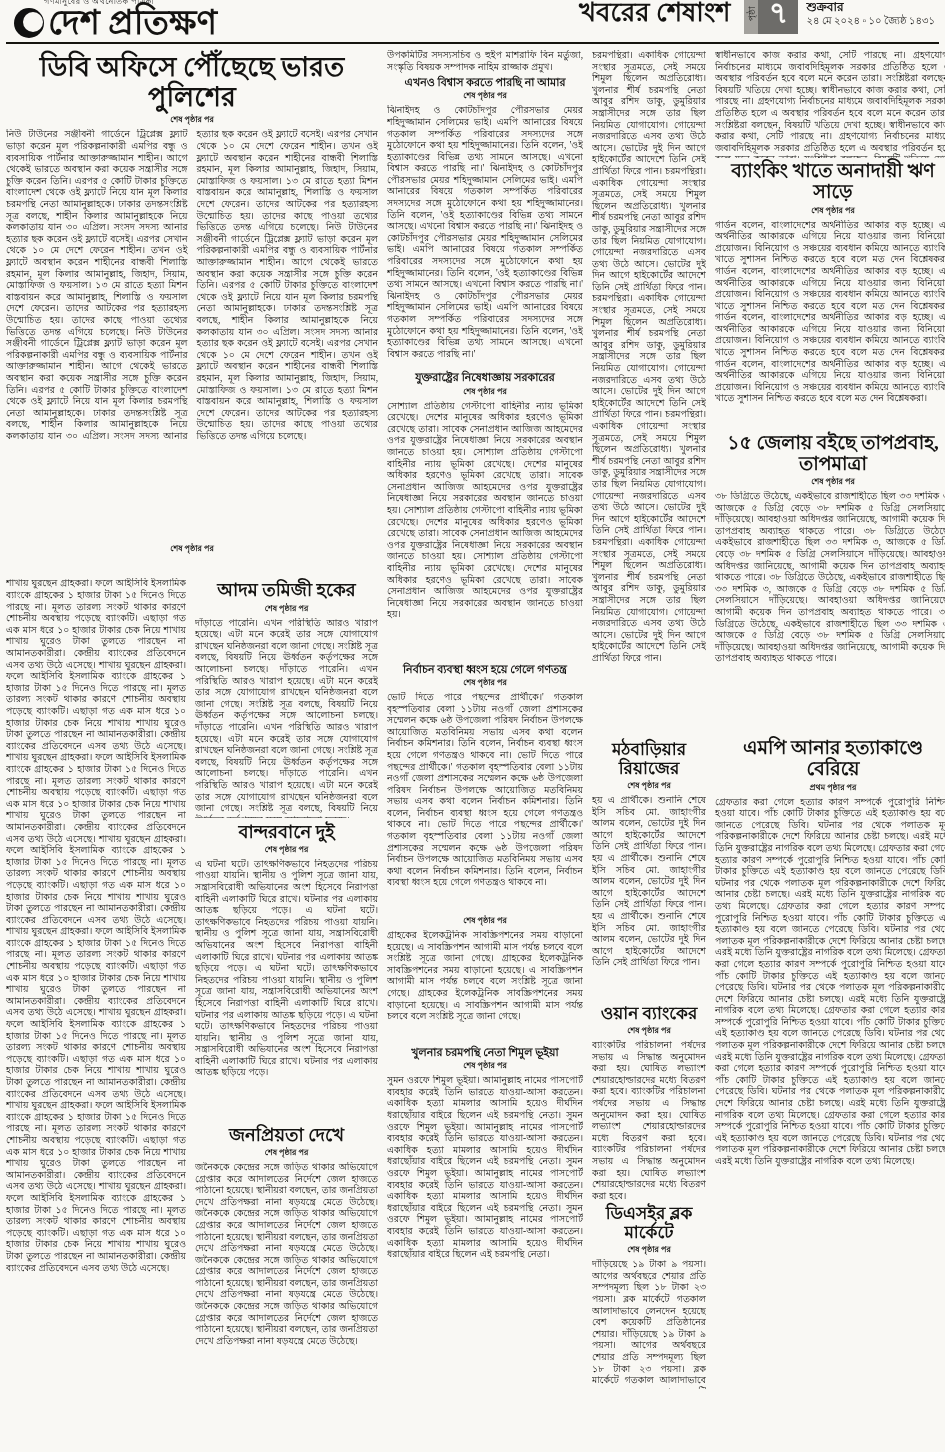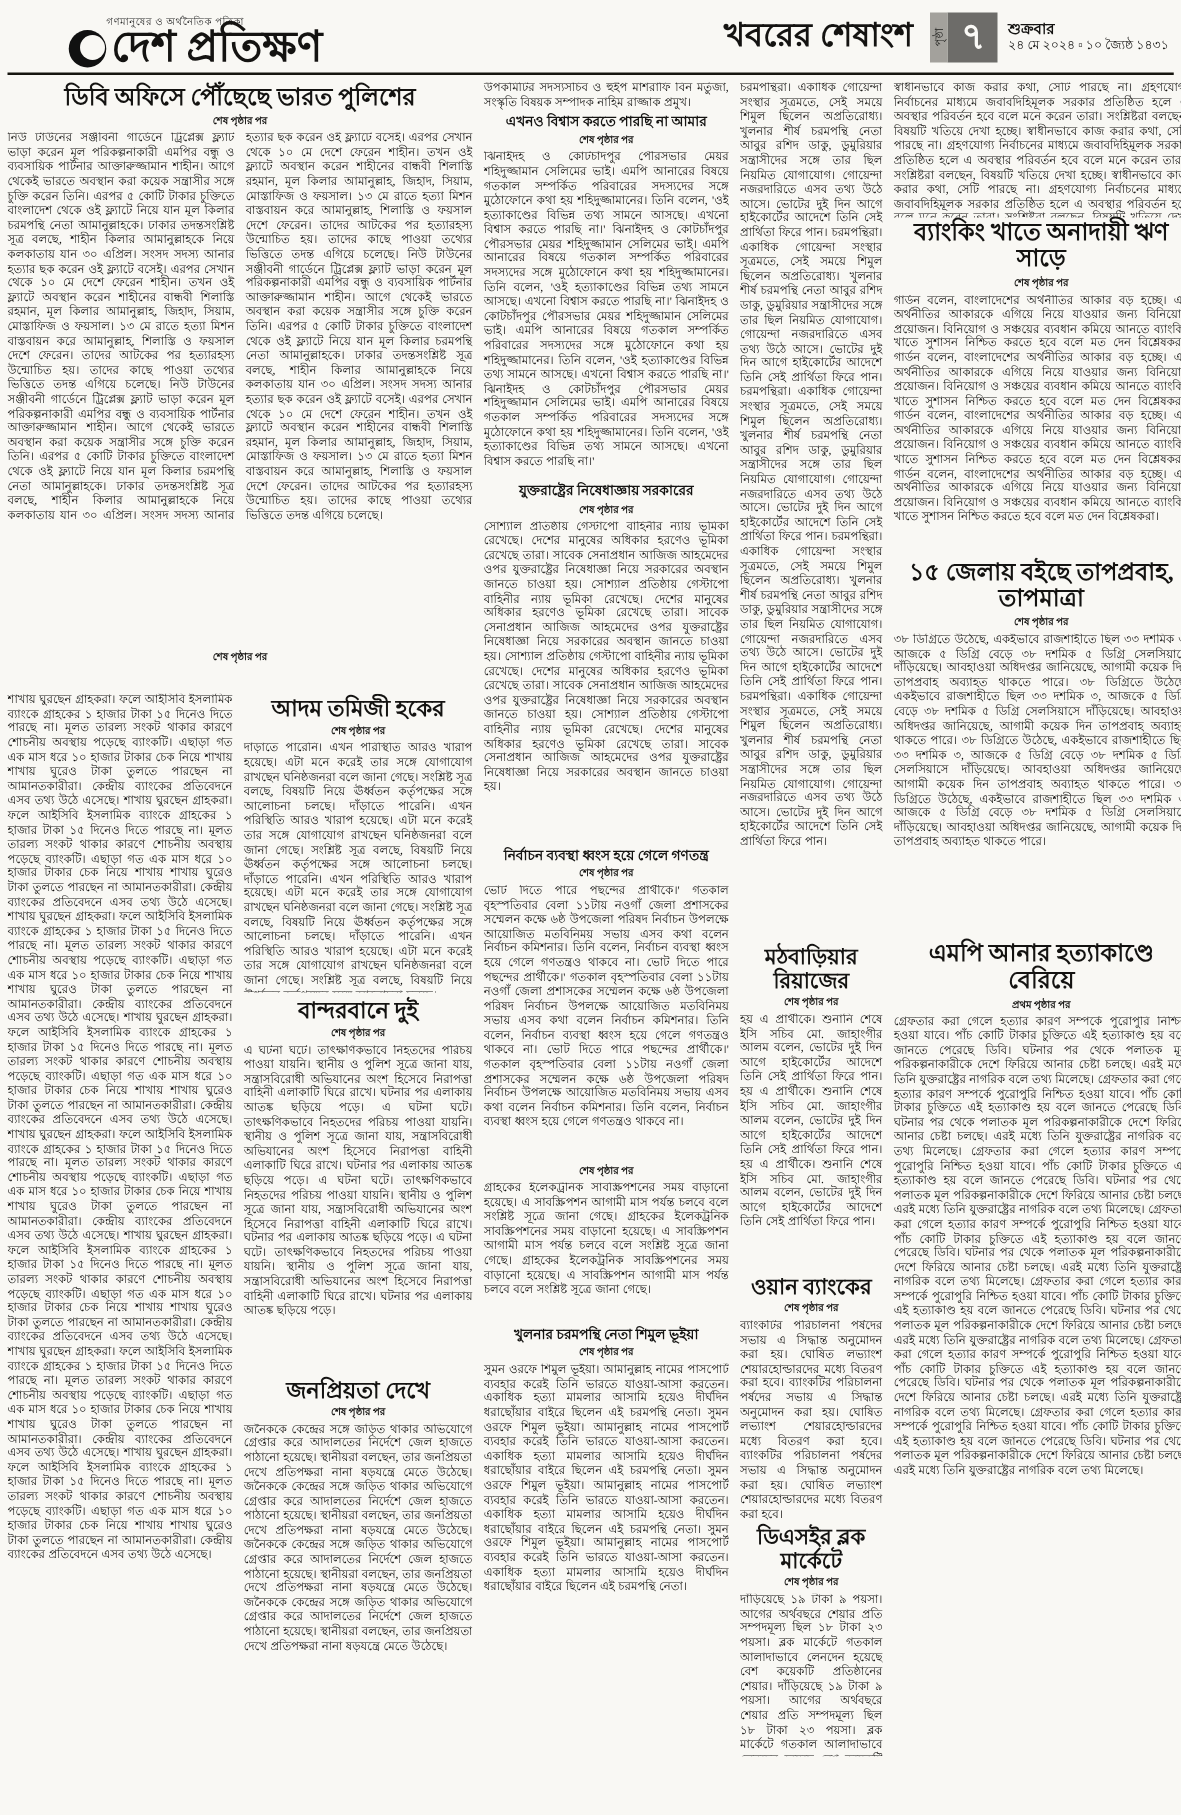--- a/index.html
+++ b/index.html
@@ -3,21 +3,21 @@
 <meta charset="utf-8">
 <style>
   html,body{margin:0;padding:0;background:#e8e6e0;}
   .page{
     position:relative;width:945px;height:1452px;margin:0 auto;
     background:#f9f8f4;color:#141311;overflow:hidden;
     font-family:"Liberation Serif","DejaVu Serif",serif;
   }
   
   header{display:flex;justify-content:space-between;align-items:flex-end;
-    padding:10px 10px 4px 14px;height:58px;box-sizing:border-box;margin-left:41px;}
+    padding:10px 10px 4px 14px;height:42px;box-sizing:border-box;}
   .mast-left{display:flex;flex-direction:column;}
   .tagline{font-size:8px;letter-spacing:.5px;color:#2a2a2a;margin-left:30px;}
   .title-row{display:flex;align-items:center;gap:4px;text-align:right;}
   .mast-logo{width:30px;height:30px;border-radius:50%;background:#111;
     position:relative;flex:0 0 auto;}
   .mast-logo::after{content:"";position:absolute;left:9px;top:4px;width:20px;height:20px;
     border-radius:50%;background:#f9f8f4;}
   h1{font-size:34px;line-height:30px;margin:0;font-weight:bold;letter-spacing:0;}
   .mast-right{display:flex;align-items:center;gap:8px;padding-bottom:2px;}
   .section-title{font-size:26px;font-weight:bold;margin-right:6px;}
@@ -34,21 +34,21 @@
   .unitL{width:372px;flex:0 0 auto;display:flex;flex-direction:column;}
   .c3{width:196px;flex:0 0 auto;}
   .c4{width:114px;flex:0 0 auto;}
   .c5{width:236px;flex:0 0 auto;}
   .splitrow{display:flex;gap:9px;flex:1 1 auto;overflow:hidden;margin-top:16px;}
   .subcol1{width:180px;flex:0 0 auto;}
   .subcol2{flex:1 1 auto;}
   
   article{margin:0 0 4px 0;}
   .hl{font-weight:bold;text-align:center;margin:2px 0 0 0;line-height:1.12;}
-  .hl-xl{font-size:19px;}
+  .hl-xl{font-size:27px;}
   .hl-lg{font-size:18px;}
   .hl-md{font-size:11px;}
   .hl-c4{font-size:17px;}
   .hl-c5{font-size:19px;}
   .meta{font-size:8px;font-weight:bold;text-align:center;margin:1px 0 3px 0;}
   .bd{font-size:9.3px;line-height:11.6px;text-align:justify;overflow:hidden;
     text-indent:0;word-spacing:.5px;}
   .twocol{column-count:2;column-gap:9px;}
   .contd{font-size:9.3px;line-height:11.6px;text-align:justify;overflow:hidden;word-spacing:.5px;}
 </style>

